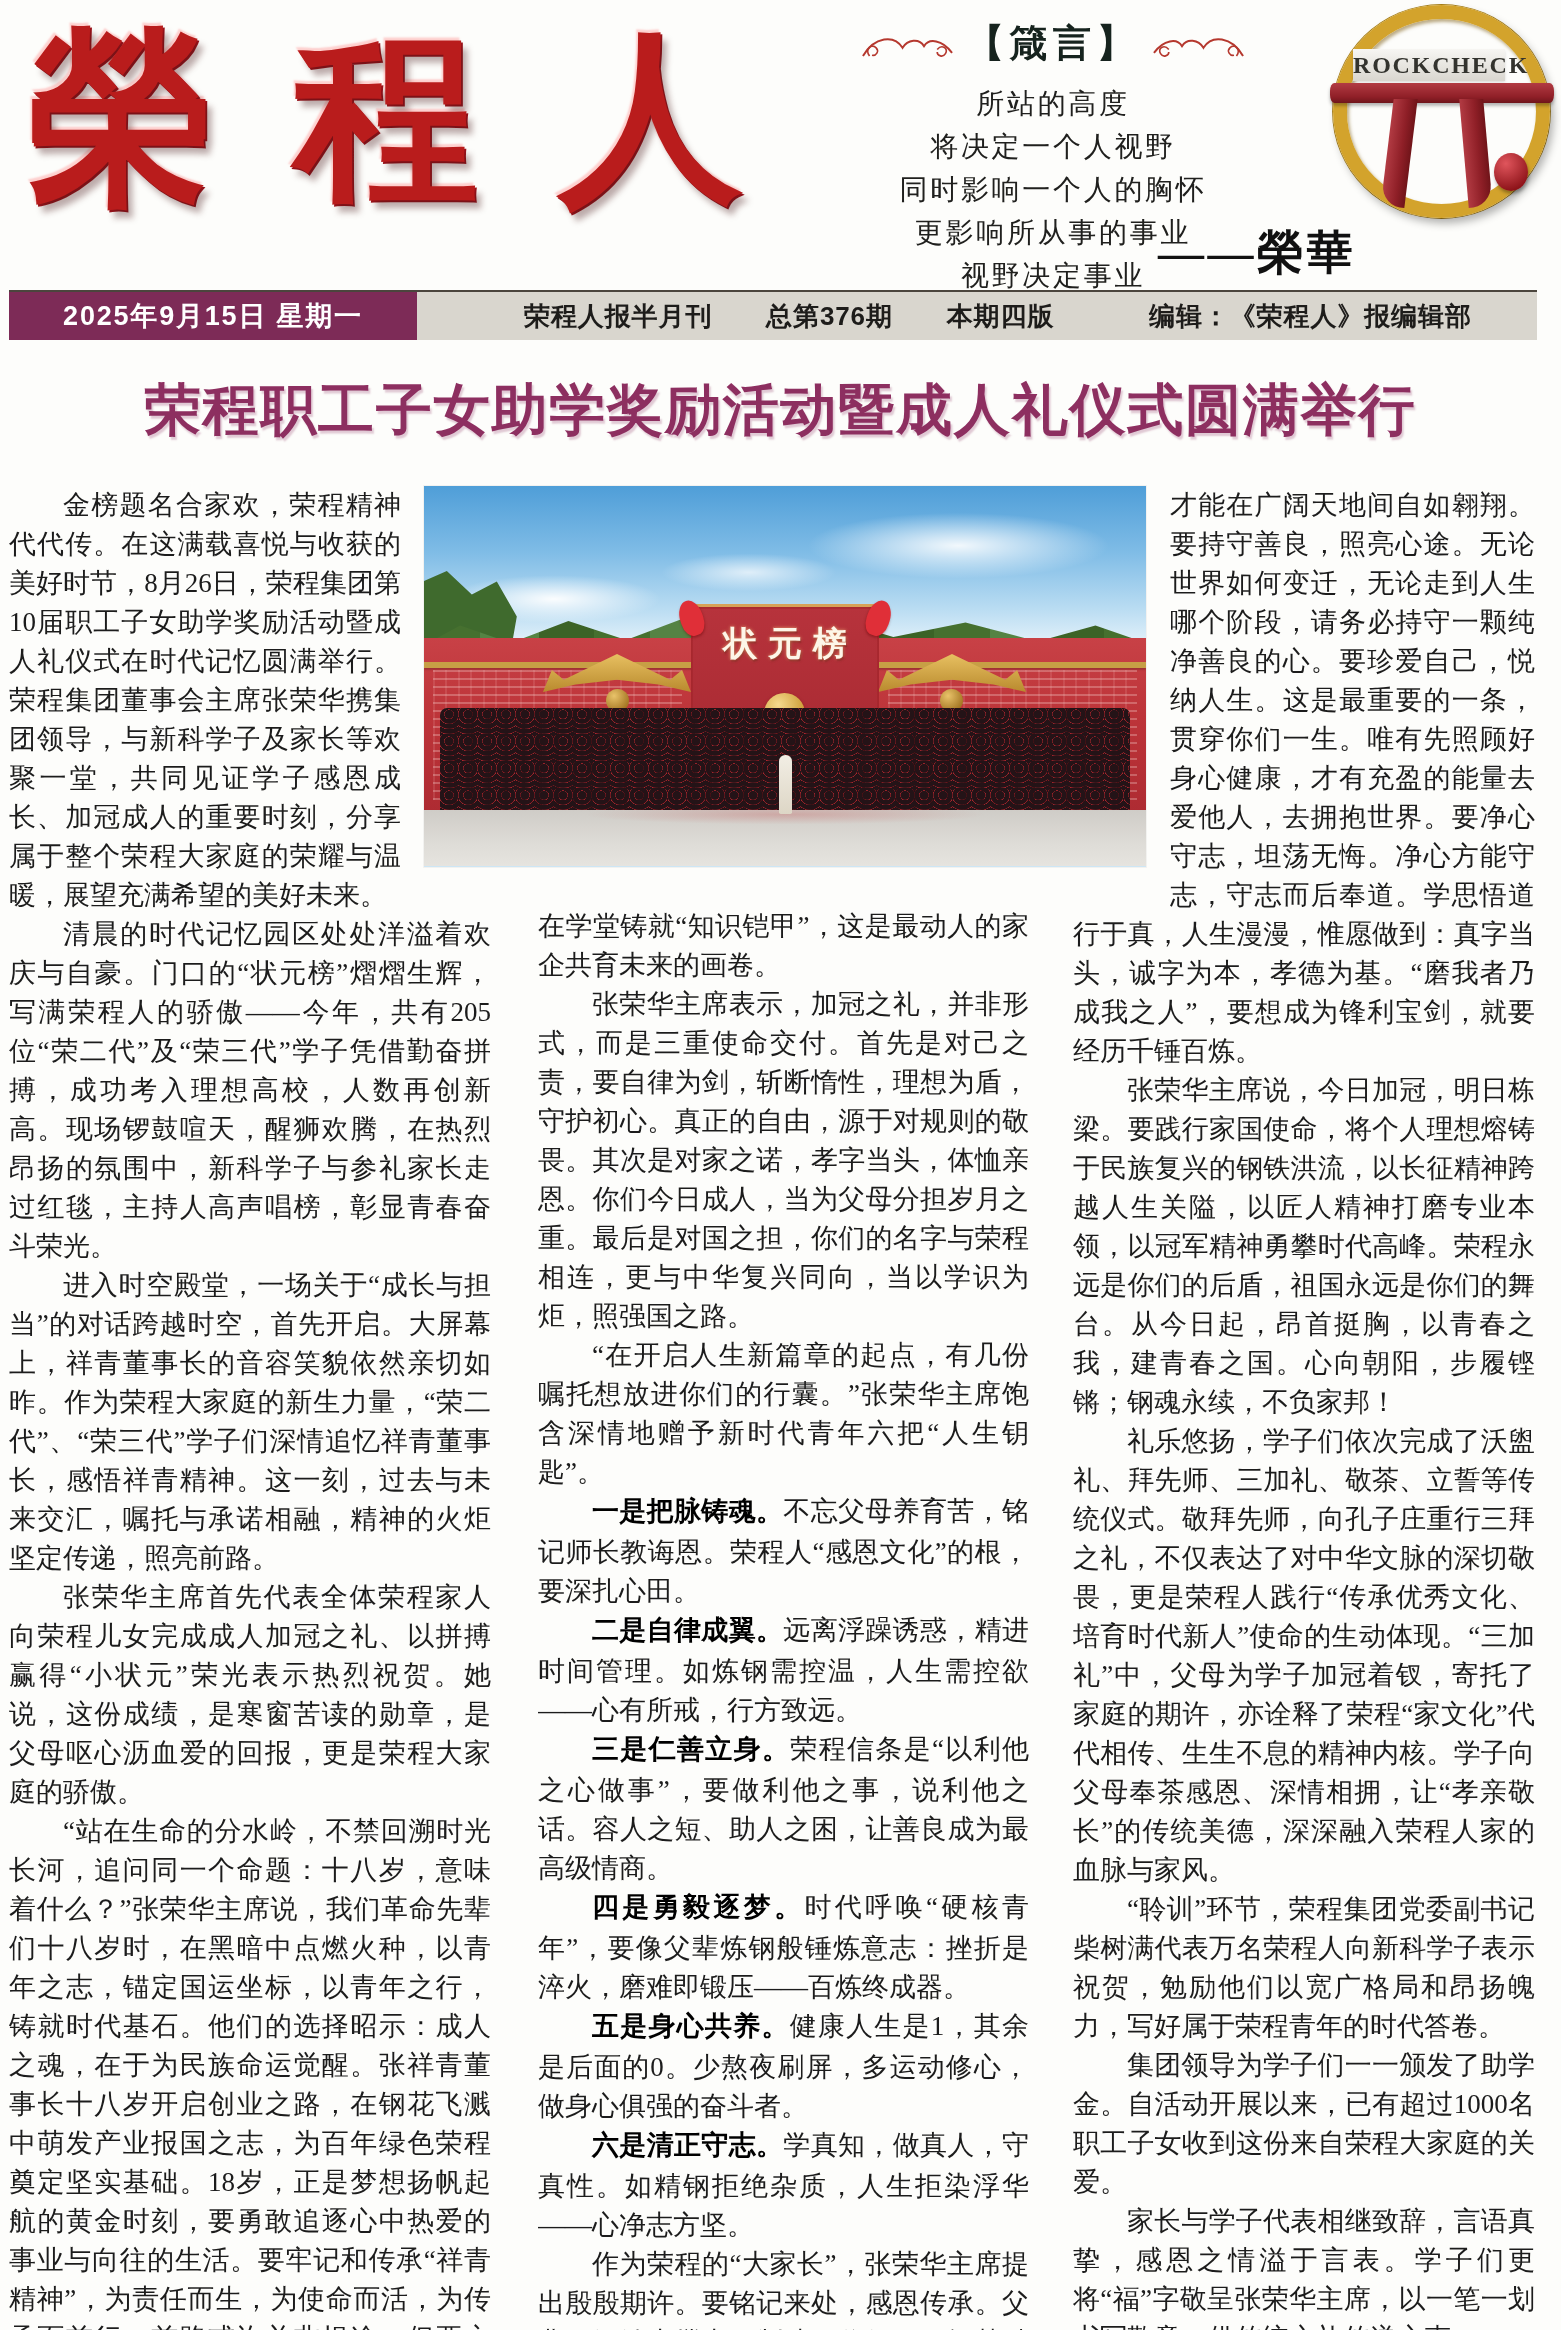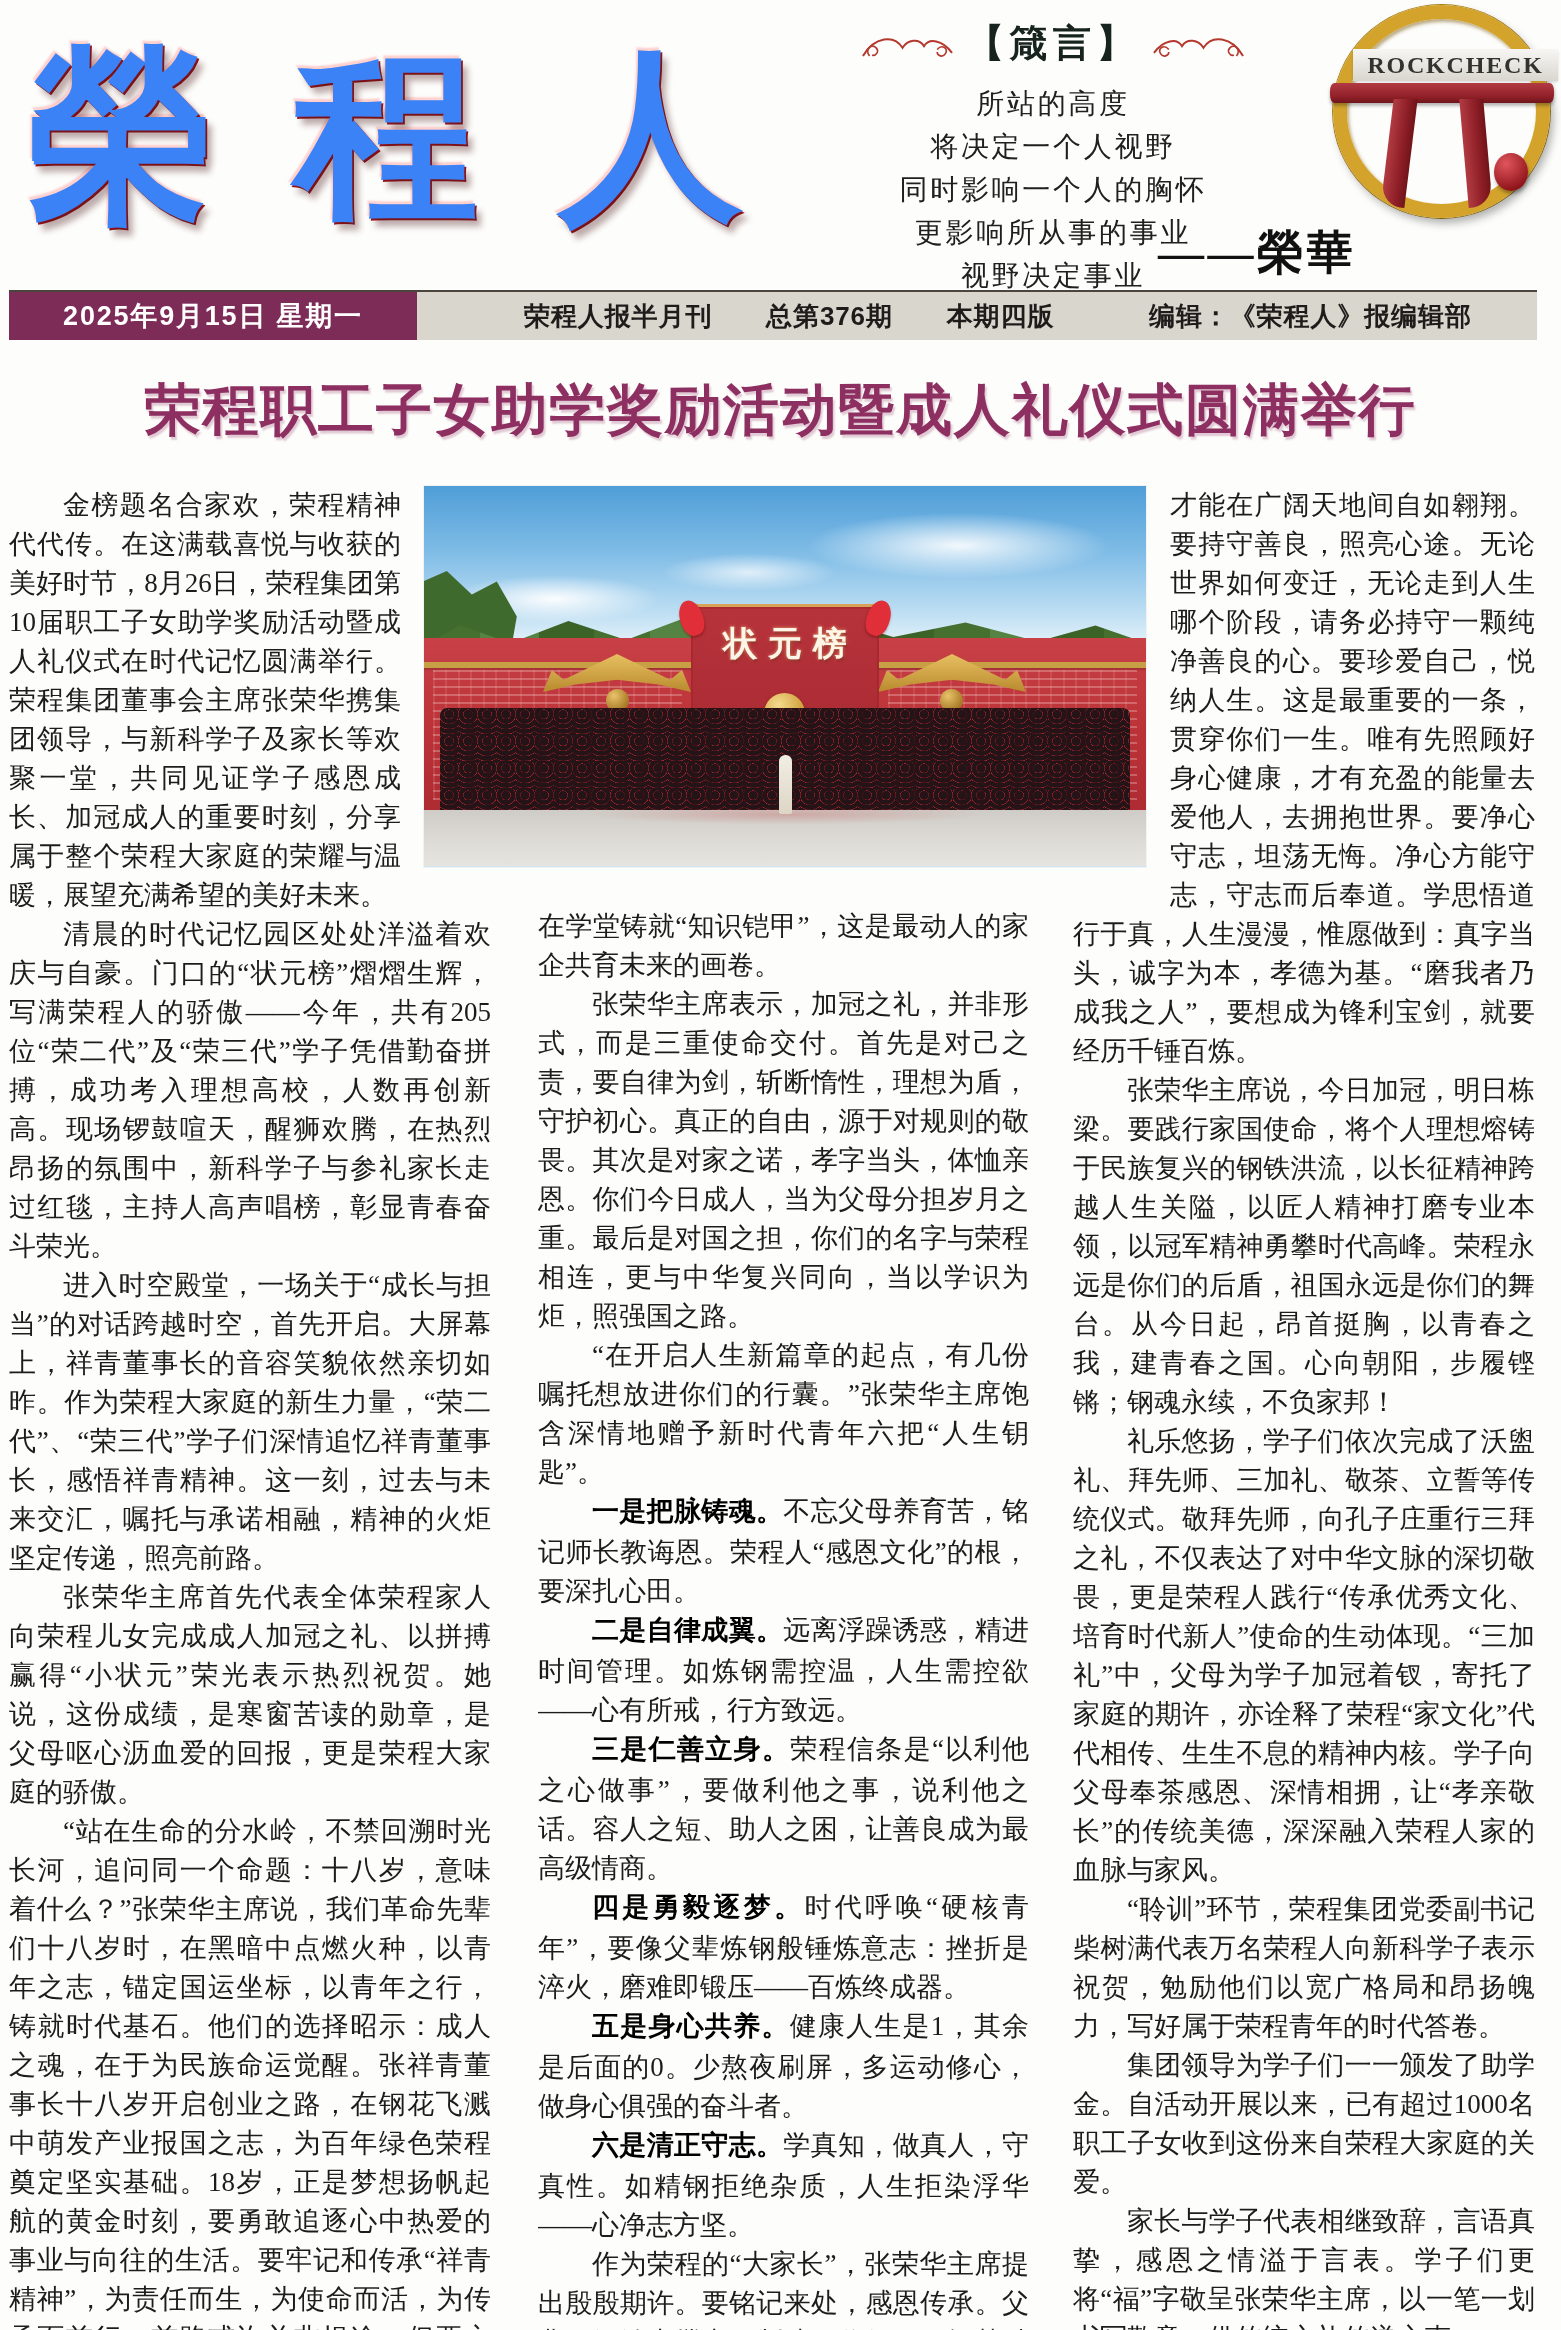--- a/index.html
+++ b/index.html
@@ -4,40 +4,40 @@
 <style>
   * { margin:0; padding:0; box-sizing:border-box; }
   html,body { background:#e8e8e8; }
   .page {
     position:relative; width:1561px; height:2330px; margin:0 auto;
     background:#fdfdfb; overflow:hidden;
     font-family:"Liberation Serif","DejaVu Serif",serif; color:#1c1c1c;
   }
   
   #masthead-title {
-    position:absolute; left:29px; top:23px; white-space:nowrap;
+    position:absolute; left:29px; top:5px; white-space:nowrap;
     font-family:"Liberation Serif","DejaVu Serif",serif; font-weight:bold;
-    font-size:184px; line-height:229px; letter-spacing:81px; color:#3b82f6;
+    font-size:184px; line-height:229px; letter-spacing:81px; color:#b91c1c;
     text-shadow: 6.3px 8px 6.3px rgba(70,20,20,.35), 1.8px 1.8px 0 #99121a, -1.8px -2.7px 1.8px rgba(255,140,140,.4);
   }
   .motto { position:absolute; left:838px; top:18px; width:430px; text-align:center; }
   .motto-head { display:flex; align-items:flex-end; justify-content:center; gap:9px; margin-bottom:12.5px; }
   .motto-heading { font-size:38px; font-weight:bold; color:#16231e; letter-spacing:5.4px;
     font-family:"Liberation Serif","DejaVu Serif",serif; }
   .flourish { width:99px; height:39px; }
   .flourish.fr { transform:scaleX(-1); }
   .motto-lines { font-size:28px; line-height:43px; color:#20201e; letter-spacing:2.7px; }
   .signature { position:absolute; left:1158px; top:222px; font-size:46px; font-weight:bold;
     color:#111; letter-spacing:3.6px; }
   
   .logo { position:absolute; left:1328px; top:1.8px; width:229px; height:222px; }
   .ring { position:absolute; left:5.4px; top:3.6px; width:217px; height:213px; border-radius:50%;
     border:14.3px solid #d3a32c;
     box-shadow: 3.6px 5.4px 9px rgba(0,0,0,.3), inset 1.8px 2.7px 3.6px rgba(120,85,10,.5), 0 0 0 0.9px #a87f16; }
-  .brand-band { position:absolute; left:25px; top:47px; width:205px; height:32px; text-align:center;
+  .brand-band { position:absolute; left:25px; top:47px; width:152px; height:32px; text-align:center;
     background:linear-gradient(#f7f6f3,#d9d6cf); box-shadow:0 1.8px 2.7px rgba(0,0,0,.15); }
   .brand-band span { font-family:"Liberation Serif",serif; font-weight:bold; font-size:24px;
     letter-spacing:1.8px; color:#33332e; line-height:32px; }
   .pi-bar { position:absolute; left:1.8px; top:81px; width:224px; height:20.6px; border-radius:4.5px/8px;
     background:linear-gradient(180deg,#b23b43,#8f1f27 70%,#6f151b);
     box-shadow:0 2.7px 3.6px rgba(0,0,0,.3); z-index:2; }
   .pi-leg { position:absolute; top:97px; width:24px; height:109px; z-index:2;
     background:linear-gradient(90deg,#b23b43,#8f1f27 60%,#701419); }
   .pi-leg.l1 { left:59px; border-bottom-left-radius:41px; transform:skewX(-7deg); }
   .pi-leg.l2 { left:136px; border-bottom-right-radius:41px; transform:skewX(5deg); }

